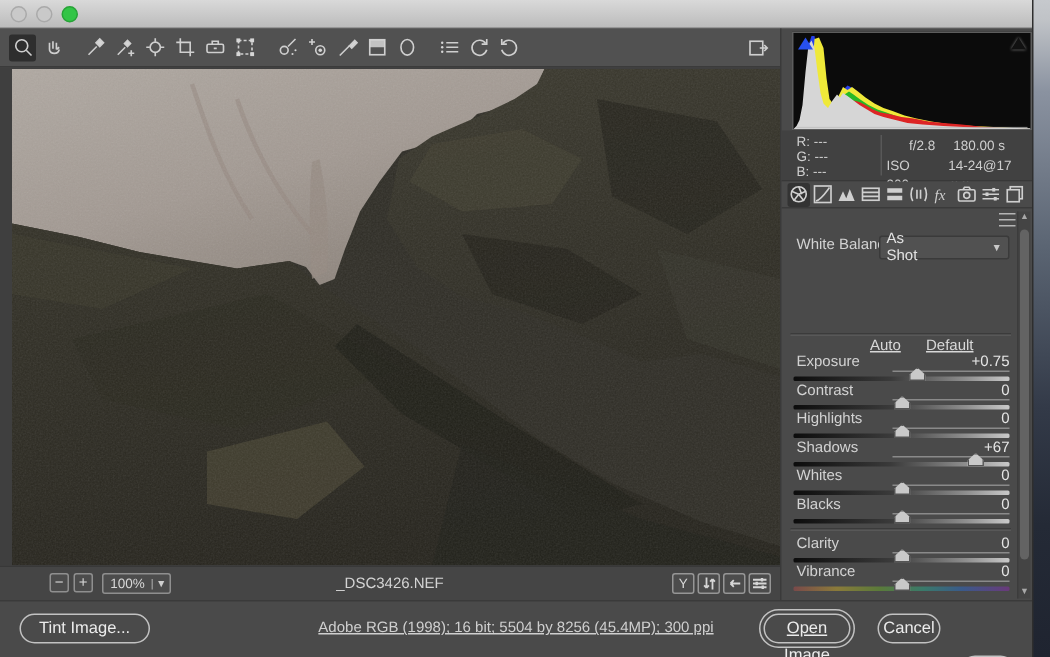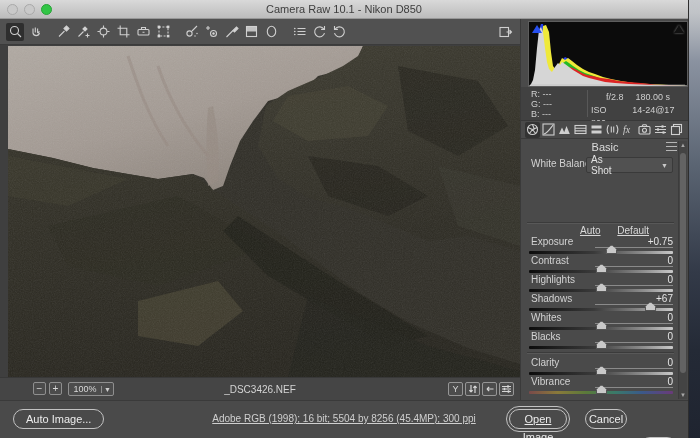--- a/index.html
+++ b/index.html
@@ -128,21 +128,20 @@
   <div id="bg-sliver"></div>
 
   <div id="window">
 
     <div class="titlebar">
       <div class="tlights">
         <div class="tlight gray"></div>
         <div class="tlight gray"></div>
         <div class="tlight green"></div>
       </div>
-      <div class="title">Camera Raw 10.1  -  Nikon D850</div>
     </div>
 
     <div class="toolbar">
       <div class="tool sel">
         <svg class="ticon" width="15" height="15">
             <circle cx="6.5" cy="6.5" r="4"></circle>
             <line x1="9.5" y1="9.5" x2="13" y2="13"></line>
           </svg>
       </div>
       <div class="tool">
@@ -415,21 +414,20 @@
         </div>
         <div class="tab">
           <svg class="ticon" width="13" height="13">
               <rect x="3.5" y="1.5" width="8" height="8"></rect>
               <rect x="1.5" y="3.5" width="8" height="8" fill="#4a4a4a"></rect>
             </svg>
         </div>
       </div>
 
       <div class="phead">
-        <div class="ptitle">Basic</div>
         <div class="pmenu">
             <i></i>
             <i></i>
             <i></i>
           </div>
       </div>
 
       <div class="scroller">
         <div class="arr up">▲</div>
         <div class="thumb"></div>
@@ -518,21 +516,21 @@
           <div class="svalue">0</div>
           <div class="strack track-vib">
             <div class="sthumb" style="left: calc(50% - 5px);"></div>
           </div>
         </div>
 
       </div>
     </div>
 
     <div class="footer">
-      <div class="pill" style="left:13px;">Auto Image...</div>
+      <div class="pill" style="left:13px;">Tint Image...</div>
       <div class="infolink">
         <span>Adobe RGB (1998); 16 bit; 5504 by 8256 (45.4MP); 300 ppi</span>
       </div>
       <div class="pill default" style="left:509px; width:58px; padding:0;">Open Image</div>
       <div class="pill" style="left:585px; width:42px; padding:0;">Cancel</div>
       <div class="pill" style="left:640px; width:37px; padding:0;margin-top:28px;">Done</div>
     </div>
 
   </div>
 </div>

